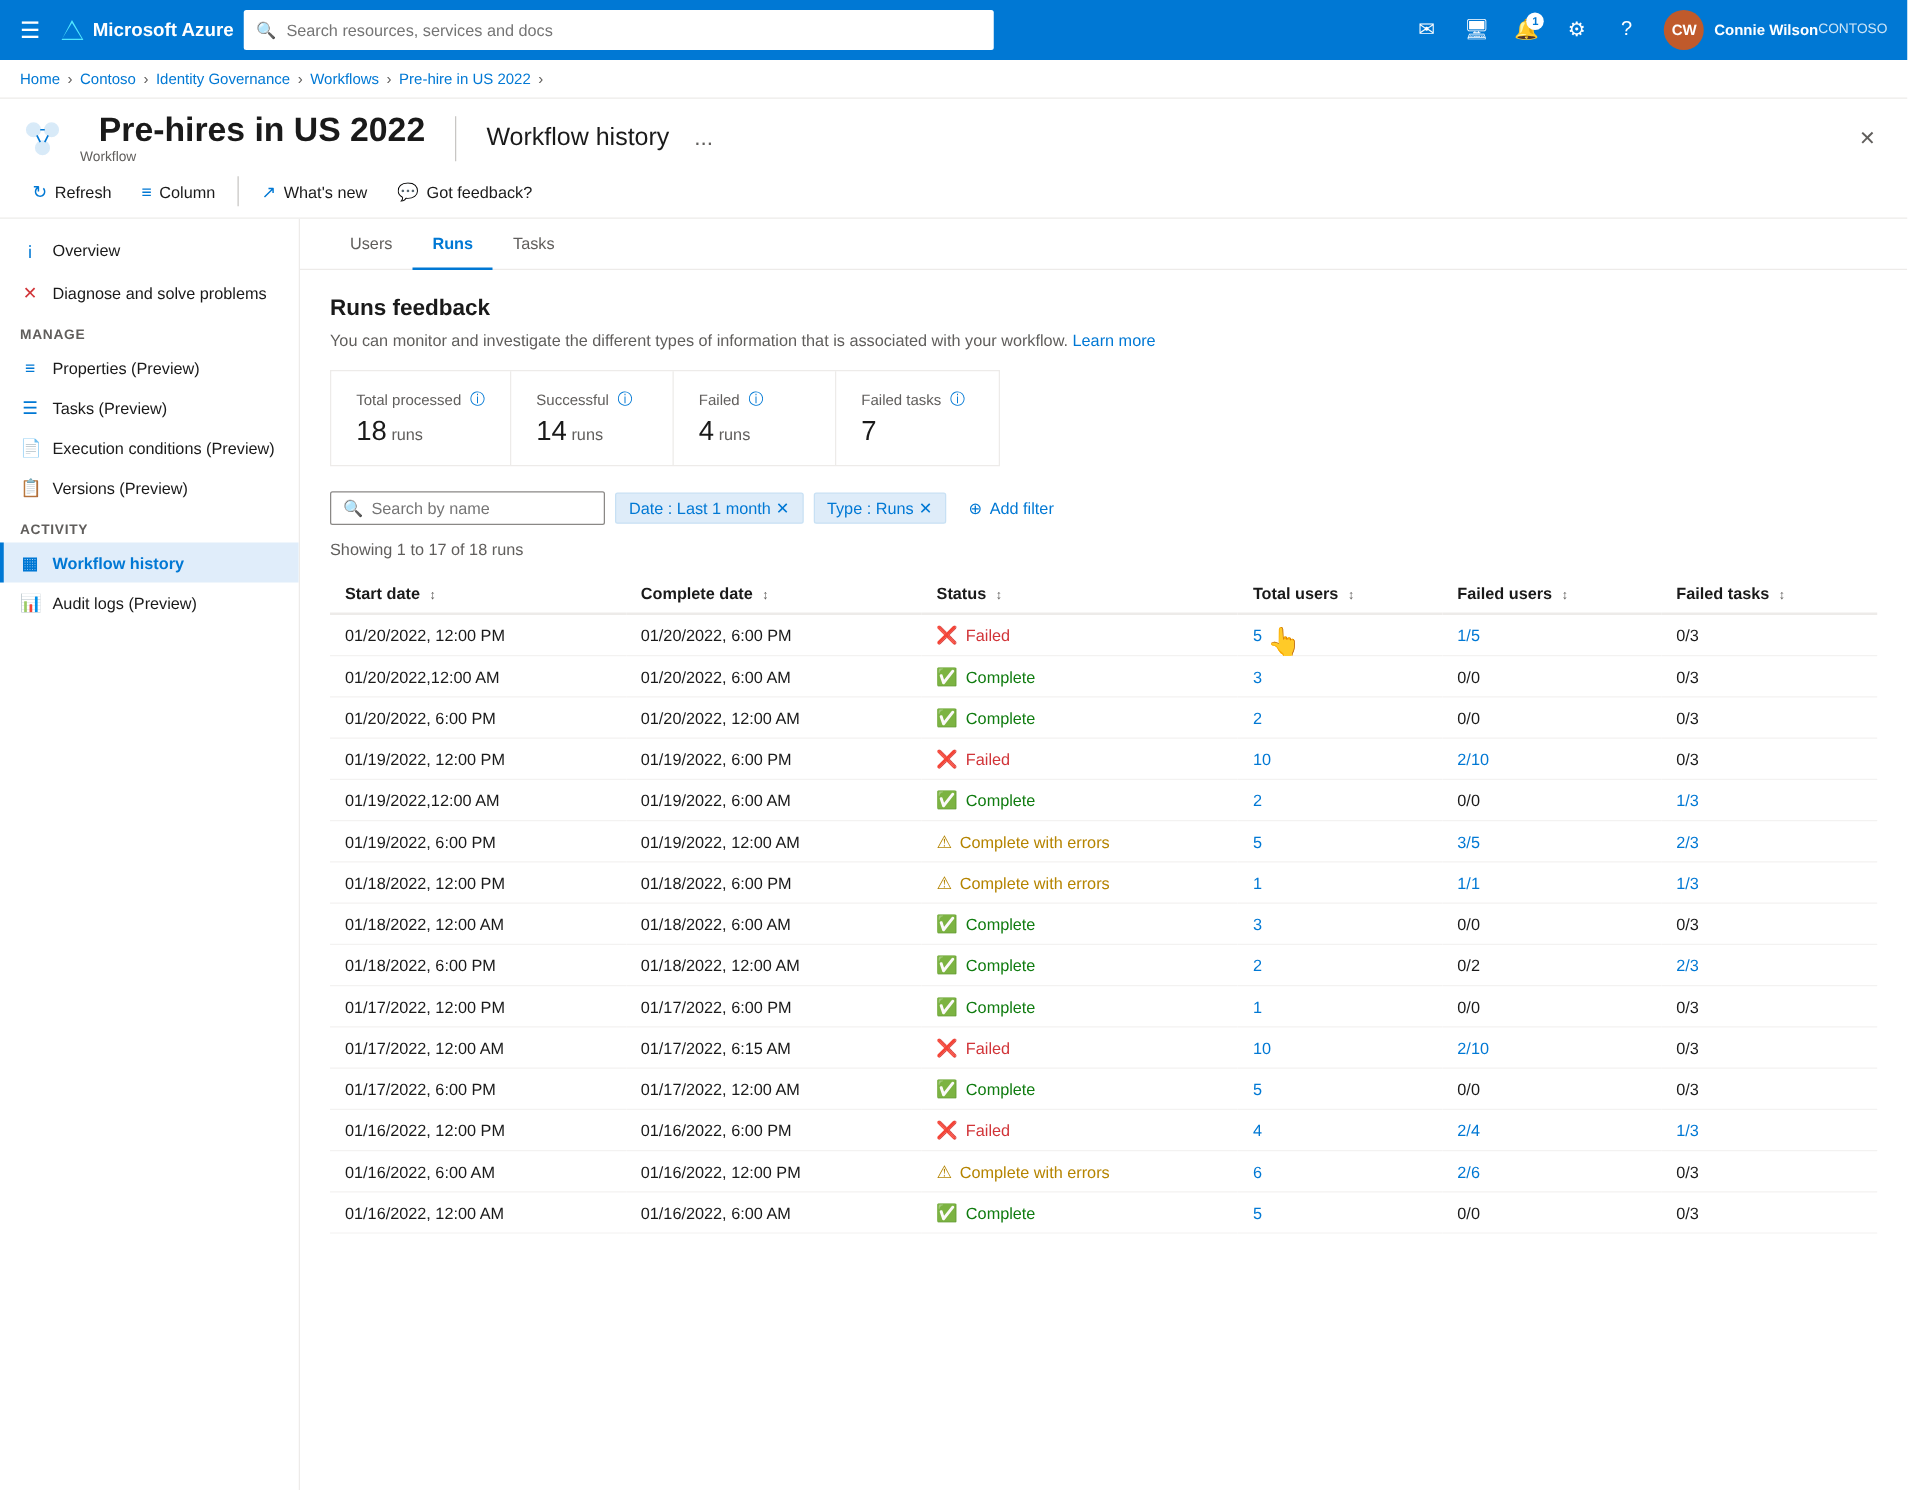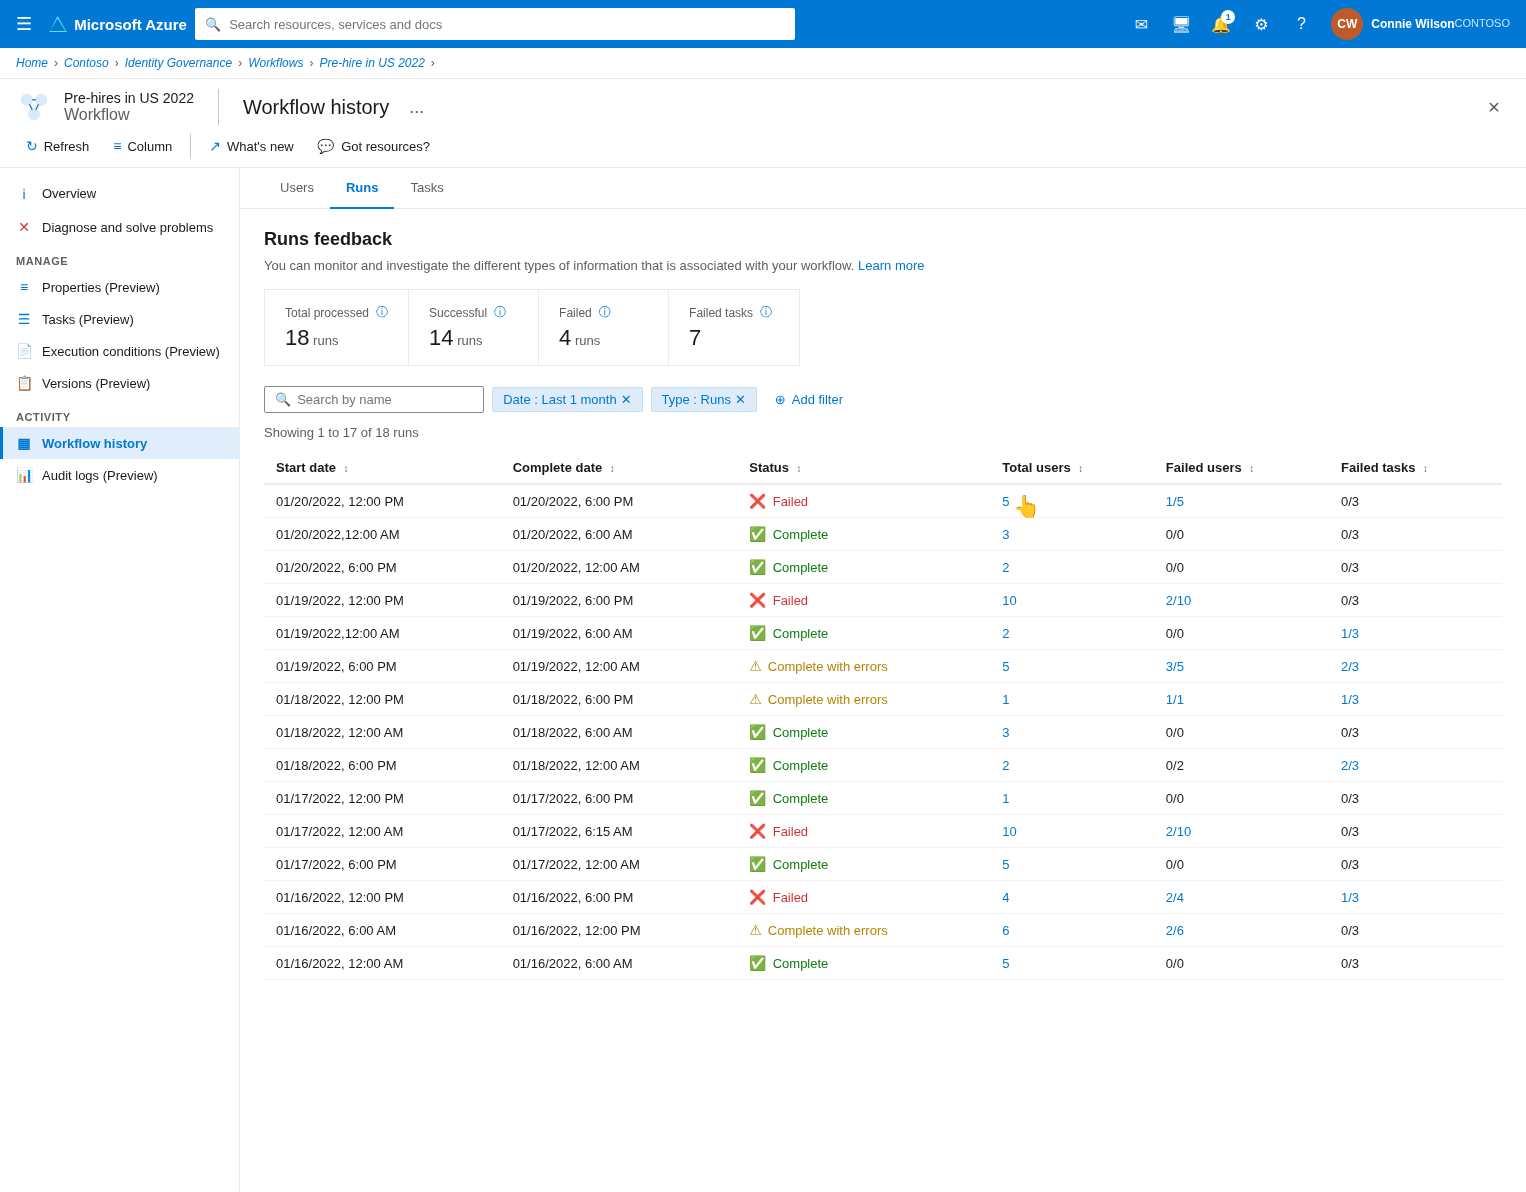--- a/index.html
+++ b/index.html
@@ -16,30 +16,30 @@
     .topbar-icon { color: #fff; width: 36px; height: 36px; display: flex; align-items: center; justify-content: center; cursor: pointer; font-size: 16px; position: relative; }
     .topbar-user { display: flex; align-items: center; gap: 8px; color: #fff; cursor: pointer; padding: 0 8px; }
     .topbar-avatar { width: 32px; height: 32px; border-radius: 50%; background: #c05a2b; display: flex; align-items: center; justify-content: center; font-size: 12px; color: #fff; font-weight: 600; overflow: hidden; }
     .topbar-user-info { display: flex; flex-direction: row; line-height: 1.2; }
     .topbar-user-name { font-size: 12px; font-weight: 600; }
     .topbar-user-org { font-size: 11px; opacity: 0.8; }
     .notification-badge { position: absolute; top: 4px; right: 4px; background: #fff; color: #0078d4; border-radius: 50%; width: 14px; height: 14px; font-size: 9px; display: flex; align-items: center; justify-content: center; font-weight: 700; }
 
     
     .breadcrumb { background: #fff; padding: 8px 16px; display: flex; align-items: center; gap: 6px; font-size: 12px; border-bottom: 1px solid #edebe9; flex-shrink: 0; }
-    .breadcrumb a { color: #0078d4; text-decoration: none; font-style: italic; }
+    .breadcrumb a { color: #0078d4; text-decoration: none; }
     .breadcrumb-sep { color: #605e5c; }
 
     
     .page-header { display: flex; align-items: center; justify-content: space-between; padding: 10px 16px 0 16px; flex-shrink: 0; }
     .page-header-left { display: flex; align-items: center; gap: 12px; }
     .page-header-icon { width: 36px; height: 36px; }
     .page-title-block { display: flex; flex-direction: column; }
-    .page-title { font-size: 14px; font-weight: 400; }
-    .page-subtitle { font-size: 16px; color: #605e5c; }
+    .page-title { font-size: 27px; font-weight: 700; margin-left: 15px; }
+    .page-subtitle { font-size: 11px; color: #605e5c; }
     .page-title-divider { width: 1px; height: 36px; background: #c8c6c4; margin: 0 12px; }
     .page-section-title { font-size: 20px; font-weight: 300; }
     .page-more { font-size: 18px; cursor: pointer; color: #605e5c; padding: 4px 8px; }
     .close-btn { width: 32px; height: 32px; display: flex; align-items: center; justify-content: center; cursor: pointer; font-size: 16px; color: #605e5c; }
 
     
     .toolbar { display: flex; align-items: center; gap: 4px; padding: 8px 16px; border-bottom: 1px solid #edebe9; flex-shrink: 0; }
     .toolbar-btn { display: flex; align-items: center; gap: 6px; padding: 5px 10px; border: none; background: transparent; cursor: pointer; font-size: 13px; color: #1a1a1a; border-radius: 2px; }
     .toolbar-btn-icon { font-size: 14px; color: #0078d4; }
     .toolbar-sep { width: 1px; height: 24px; background: #c8c6c4; margin: 0 4px; }
@@ -180,21 +180,21 @@
     <span class="toolbar-btn-icon">≡</span>
     <span>Column</span>
   </button>
   <div class="toolbar-sep"></div>
   <button class="toolbar-btn">
     <span class="toolbar-btn-icon">↗</span>
     <span>What's new</span>
   </button>
   <button class="toolbar-btn">
     <span class="toolbar-btn-icon">💬</span>
-    <span>Got resources?</span>
+    <span>Got feedback?</span>
   </button>
 </div>
 
 <div class="main-layout">
 
   <div class="sidebar">
     <div class="sidebar-item">
       <span class="sidebar-item-icon blue">ℹ</span>
       <span>Overview</span>
     </div>

